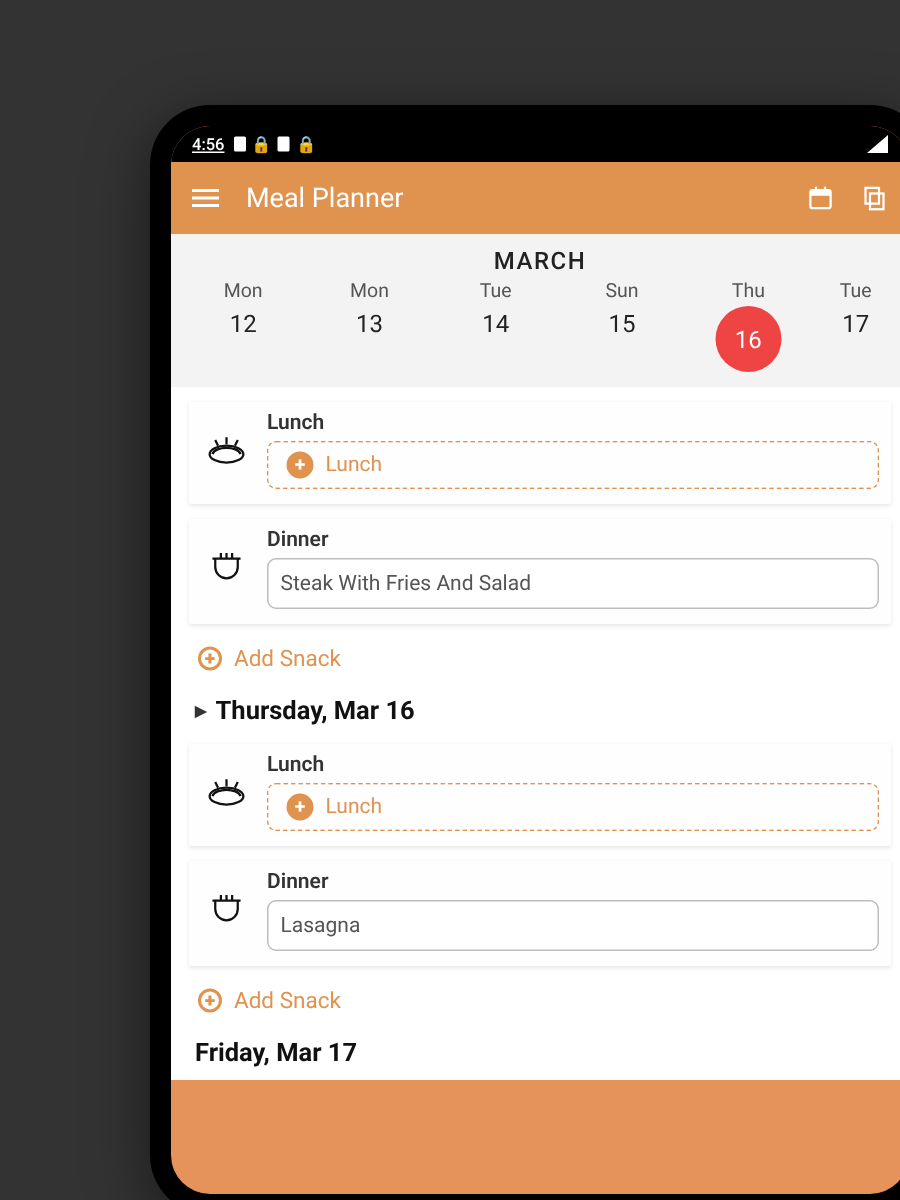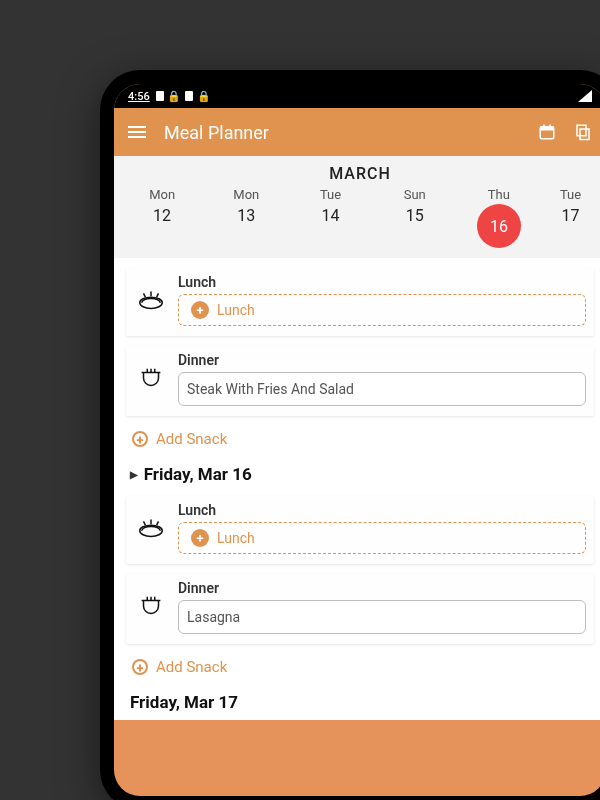--- a/index.html
+++ b/index.html
@@ -252,21 +252,21 @@
         </div>
       </div>
 
       <div class="add-snack">
         <span class="plus-circle-outline">+</span>
         <span>Add Snack</span>
       </div>
 
       <div class="day-header">
         <span class="caret">▶</span>
-        <span>Friday, Mar 16</span>
+        <span>Thursday, Mar 16</span>
       </div>
 
 
       <div class="card-shadow">
         <div class="meal-row">
           <div class="meal-icon">
             <svg viewBox="0 0 32 32">
                 <g fill="none" stroke="#111" stroke-width="1.6">
               <ellipse cx="16" cy="20" rx="12" ry="6"></ellipse>
               <path d="M6 20c2-6 18-6 20 0"></path>

